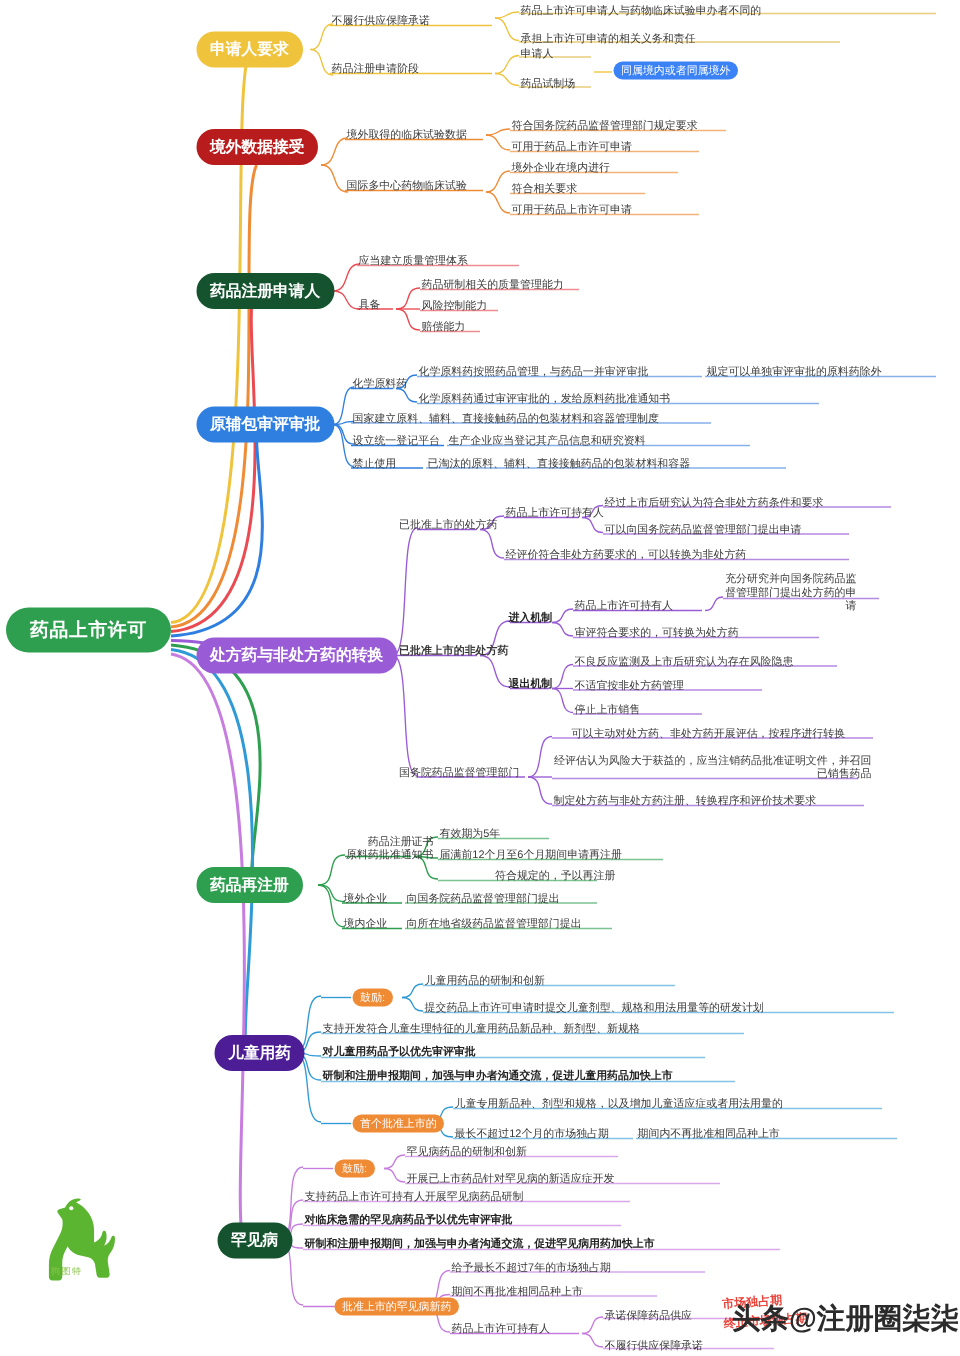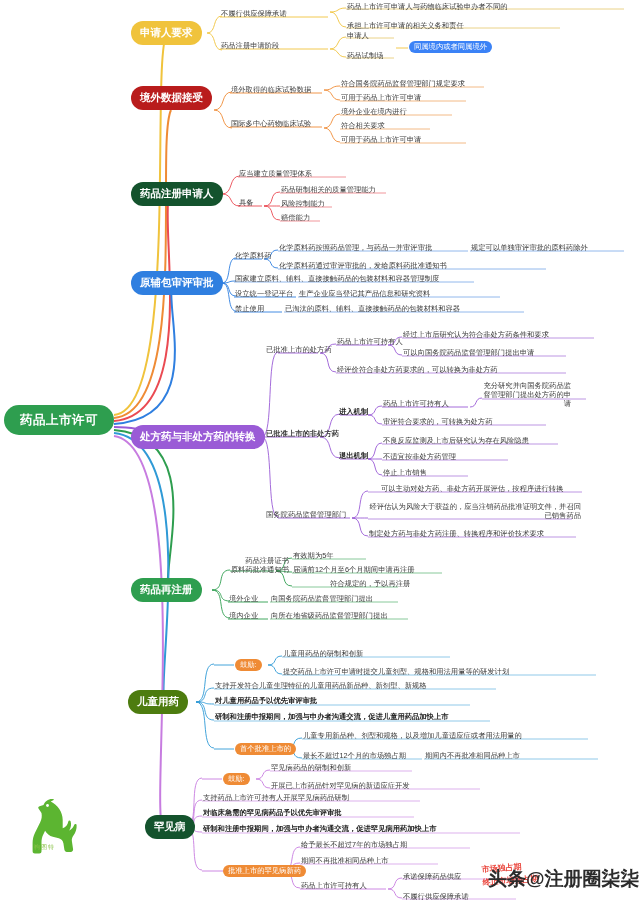--- a/index.html
+++ b/index.html
@@ -321,21 +321,21 @@
   </div>
   <div class="branch" style="left:131px; top:271px; background:#2f7fe0;">
     <span>原辅包审评审批</span>
   </div>
   <div class="branch" style="left:131px; top:425px; background:#9a5bd6;">
     <span>处方药与非处方药的转换</span>
   </div>
   <div class="branch" style="left:131px; top:578px; background:#2e9e4f;">
     <span>药品再注册</span>
   </div>
-  <div class="branch" style="left:128px; top:690px; background:#4d7c0f;">
+  <div class="branch" style="left:143px; top:690px; background:#4c1d95;">
     <span>儿童用药</span>
   </div>
   <div class="branch" style="left:145px; top:815px; background:#14532d;">
     <span>罕见病</span>
   </div>
 
   <div class="tnode" style="left:221px; top:9px;">不履行供应保障承诺</div>
   <div class="tnode" style="left:347px; top:2px;">药品上市许可申请人与药物临床试验申办者不同的</div>
   <div class="tnode" style="left:347px; top:21px;">承担上市许可申请的相关义务和责任</div>
   <div class="tnode" style="left:221px; top:41px;">药品注册申请阶段</div>

